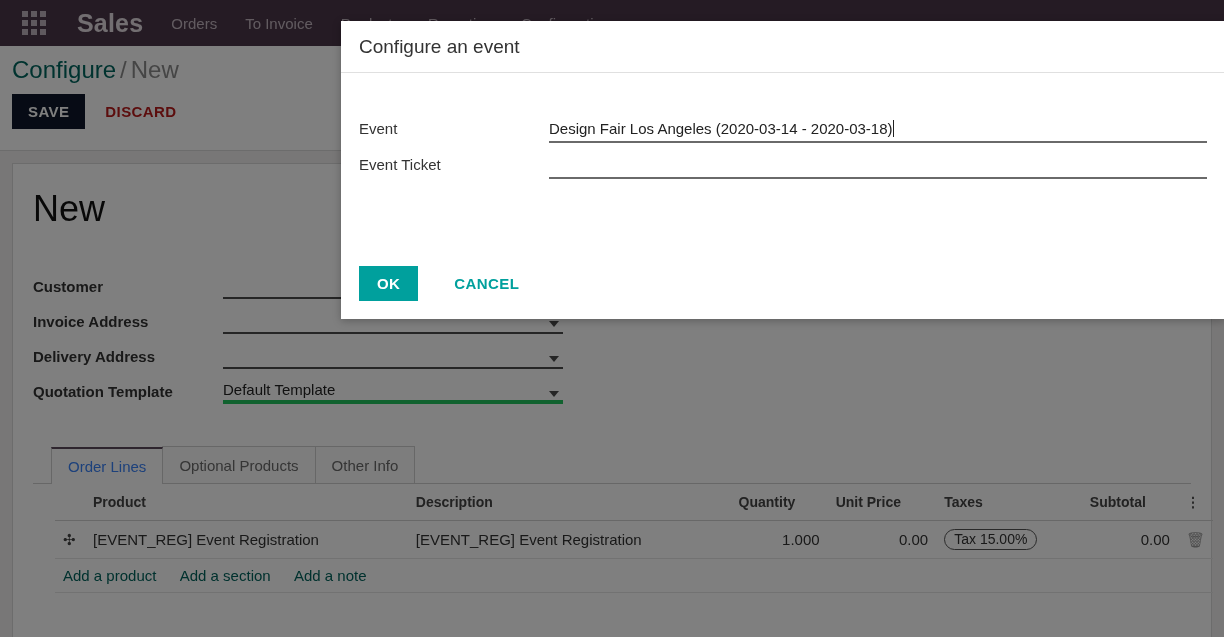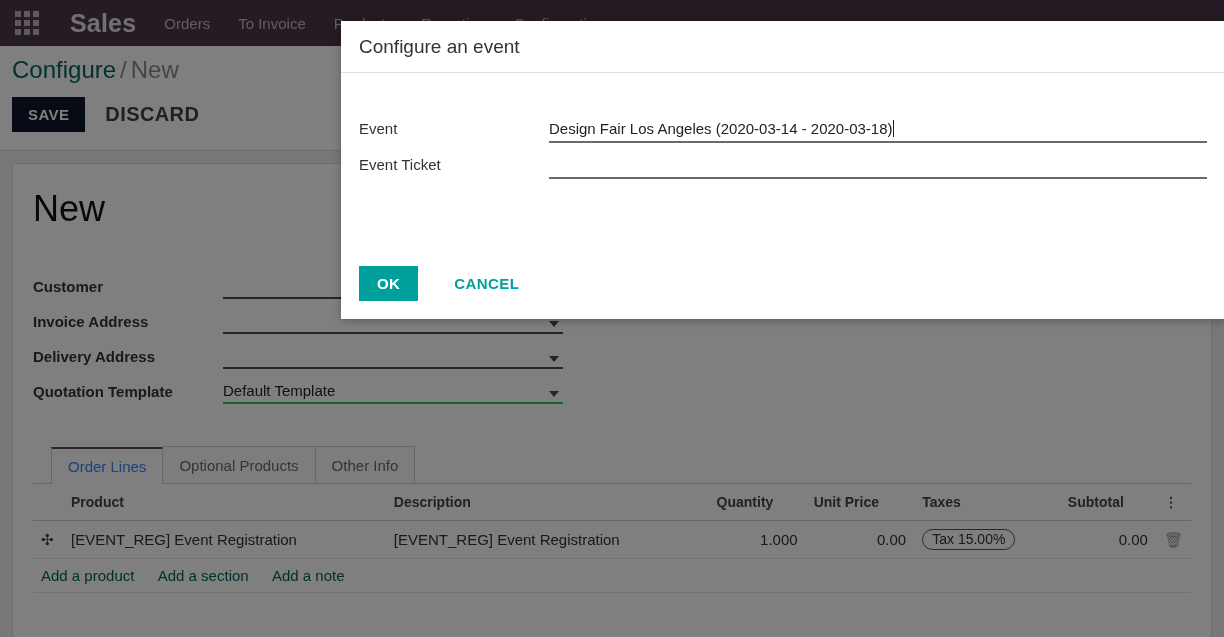--- a/index.html
+++ b/index.html
@@ -16,21 +16,21 @@
   #page {
     position: absolute; inset: 0;
     background: #f0eeee;
   }
 
   
   .navbar {
     height: 46px;
     background: #4A3749;
     display: flex; align-items: center;
-    padding: 0 4px;
+    padding: 0 11px;
     color: #d6ccd3;
   }
   .apps-icon {
     width: 46px; height: 46px;
     display: flex; align-items: center; justify-content: center;
     cursor: pointer;
   }
   .apps-grid {
     display: grid;
     grid-template-columns: repeat(3, 6px);
@@ -65,22 +65,22 @@
   .breadcrumb .crumb-sep { color: #8a8a8a; margin: 0 4px; }
   .breadcrumb .crumb-cur { color: #8a8a8a; }
   .cp-buttons { display: flex; align-items: center; gap: 6px; padding-left: 0px; }
   .btn-save {
     background: #0f172a; color: #ffffff;
     font-size: 15px; font-weight: bold;
     letter-spacing: .4px;
     padding: 9px 16px; border: none; cursor: pointer;
   }
   .btn-discard {
-    background: transparent; color: #404040;
-    font-size: 20px; font-weight: bold; letter-spacing: .4px;
+    background: transparent; color: #b91c1c;
+    font-size: 15px; font-weight: bold; letter-spacing: .4px;
     padding: 9px 14px; border: none; cursor: pointer;
   }
 
   
   .sheet-wrap { padding: 12px 12px 0 12px; background: #f0eeee; }
   .sheet {
     background: #ffffff;
     border: 1px solid #d8d8d8;
     border-bottom: none;
     padding: 20px 20px 0 20px;
@@ -100,21 +100,21 @@
     padding-bottom: 4px;
   }
   .form-field { flex: 1; position: relative; max-width: 340px; }
   .fld {
     border-bottom: 2px solid #4b4b4b;
     height: 26px;
     font-size: 15px; color: #222;
     display: flex; align-items: center;
     padding-right: 18px;
   }
-  .fld.thin { border-bottom: 2px solid #22c55e; }
+  .fld.thin { border-bottom: 4px solid #22c55e; }
   .caret {
     position: absolute; right: 4px; bottom: 7px;
     width: 0; height: 0;
     border-left: 5px solid transparent;
     border-right: 5px solid transparent;
     border-top: 6px solid #4b4b4b;
   }
 
   
   .notebook { margin-top: 42px; }
@@ -133,21 +133,21 @@
     cursor: pointer;
   }
   .tab.active {
     background: #ffffff;
     color: #3b82f6;
     border-top: 2px solid #5d4a5c;
     position: relative; top: 1px;
     padding-top: 9px;
   }
 
-  table.lines { width: 100%; border-collapse: collapse; }
+  table.lines { width: 100%; border-collapse: collapse; margin-left: 22px; }
   table.lines th {
     font-size: 14px; font-weight: bold; color: #444;
     padding: 10px 8px;
     border-bottom: 1px solid #d0d0d0;
     text-align: left;
     white-space: nowrap;
   }
   table.lines td {
     font-size: 15px; color: #333;
     padding: 8px 8px;

